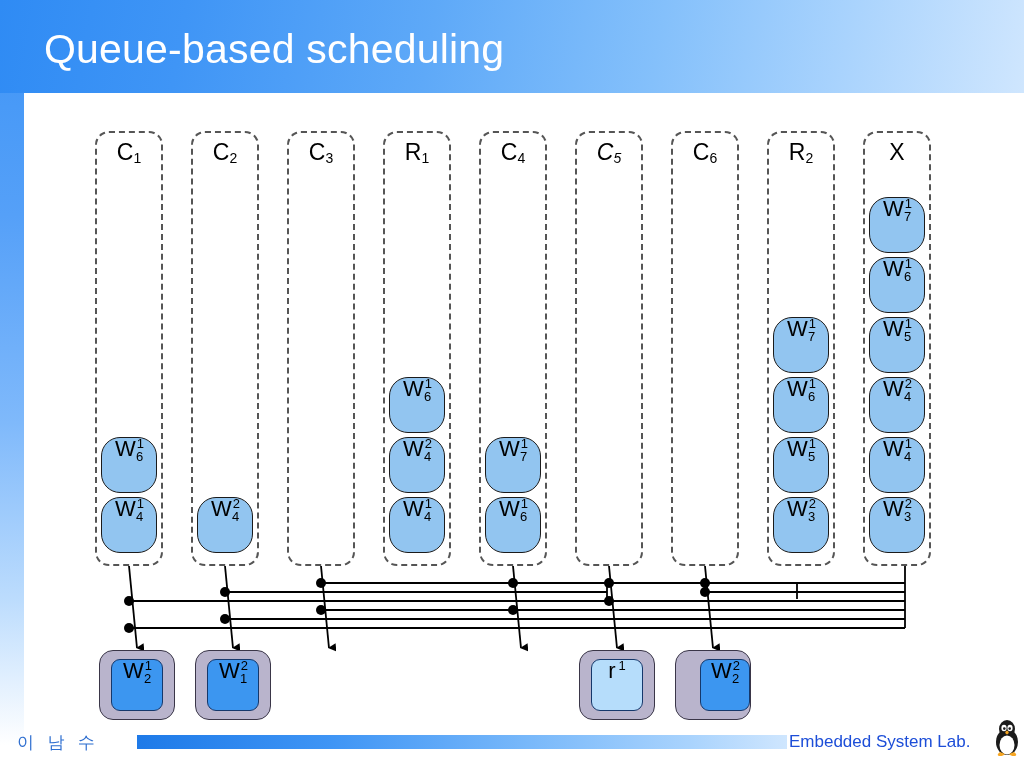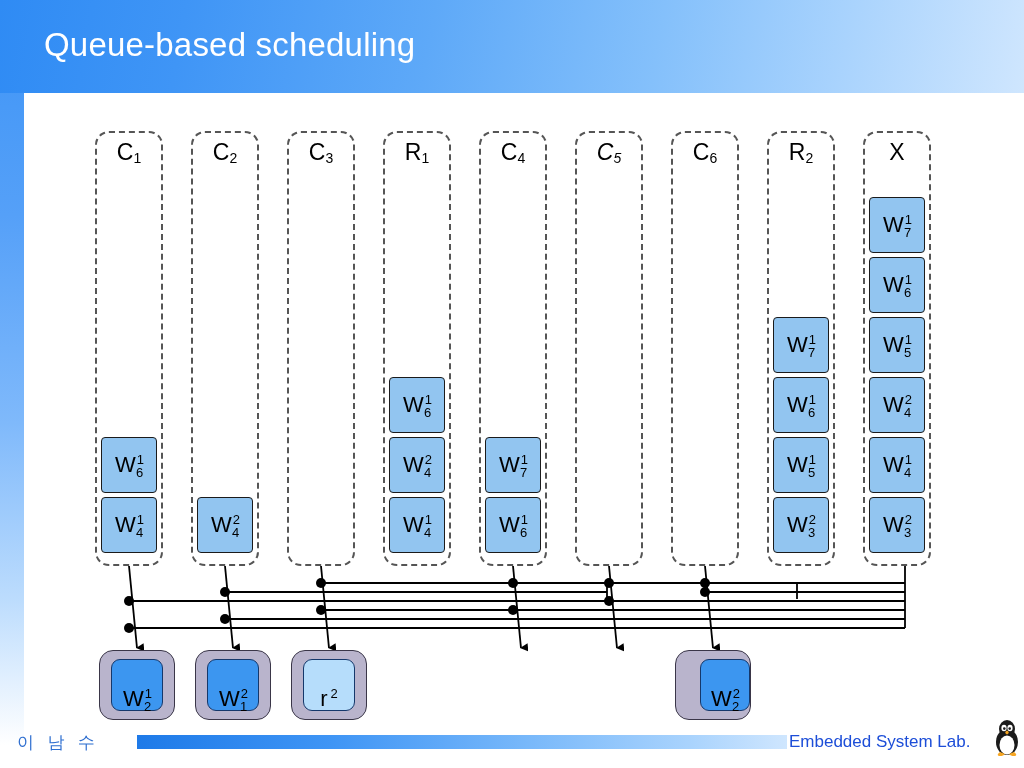--- a/index.html
+++ b/index.html
@@ -18,21 +18,21 @@
   .bg-white{
     position:absolute;left:24px;top:93px;width:1000px;height:675px;background:#ffffff;
   }
   
   .title-band{
     position:absolute;left:0;top:0;width:1024px;height:93px;
     background:linear-gradient(100deg,#2f8bf4 0%,#3f95f6 18%,#5ea9f8 42%,#84c0fb 64%,#a9d3fd 82%,#cfe6fe 100%);
   }
   .title-text{
     position:absolute;left:44px;top:26px;
-    font-size:33px;color:#ffffff;letter-spacing:0.2px;
+    font-size:41px;color:#ffffff;letter-spacing:0.2px;
     font-family:"Liberation Sans","DejaVu Sans",sans-serif;
     white-space:nowrap;
   }
   
   #diagram{position:absolute;left:0;top:0;width:1024px;height:768px;}
   .column{
     position:absolute;
     border:2px dashed #555555;
     border-radius:14px;
     background:transparent;
@@ -45,23 +45,23 @@
     font-family:"Liberation Sans","DejaVu Sans",sans-serif;
     white-space:nowrap;
   }
   .col-label .sub{font-size:14px;vertical-align:-3px;}
   
   .qbox{
     position:absolute;
     width:56px;height:56px;
     background:#92c5f0;
     border:1.6px solid #1b1b1b;
-    border-radius:4px;
-    box-sizing:border-box;
-    display:flex;align-items:center;justify-content:center;
+    border-radius:19px;
+    box-sizing:border-box;
+    display:flex;justify-content:center;
   }
   .wlab{
     font-size:22px;color:#000000;line-height:1;
     font-family:"Liberation Sans","DejaVu Sans",sans-serif;
     white-space:nowrap;display:inline-block;
   }
   .wlab .sup{
     font-size:13px;vertical-align:super;line-height:0;margin-left:1px;
   }
   .wlab .sub{
@@ -76,21 +76,21 @@
     border:1.6px solid #3a3648;
     border-radius:14px;
     box-sizing:border-box;
     display:flex;align-items:center;justify-content:center;
   }
   .rbox-inner{
     width:52px;height:52px;
     border:1.6px solid #15386b;
     border-radius:9px;
     box-sizing:border-box;
-    display:flex;align-items:flex-end;justify-content:center;
+    display:flex;align-items:flex-start;justify-content:center;
   }
   .rbox-inner.dark{background:#3c96f0;}
   .rbox-inner.light{background:#b6ddfb;}
   
   .footer-name{
     position:absolute;left:17px;top:731px;
     font-size:17px;color:#2f6fd0;letter-spacing:4px;
     font-family:"DejaVu Sans",sans-serif;white-space:nowrap;
   }
   .footer-bar{
@@ -237,23 +237,23 @@
       <div class="rbox-outer" style="left: 99px; top: 650px;">
         <div class="rbox-inner dark">
           <span class="wlab">W<span class="sup">1</span><span class="sub">2</span></span>
         </div>
       </div>
       <div class="rbox-outer" style="left: 195px; top: 650px;">
         <div class="rbox-inner dark">
           <span class="wlab">W<span class="sup">2</span><span class="sub">1</span></span>
         </div>
       </div>
-      <div class="rbox-outer" style="left: 291px; top: 650px;">
+      <div class="rbox-outer" style="left: 579px; top: 650px;">
         <div class="rbox-inner light">
-          <span class="wlab sp">r<span class="sup">2</span></span>
+          <span class="wlab sp">r<span class="sup">1</span></span>
         </div>
       </div>
       <div class="rbox-outer" style="left: 675px; top: 650px; padding-left: 24px;">
         <div class="rbox-inner dark">
           <span class="wlab">W<span class="sup">2</span><span class="sub">2</span></span>
         </div>
       </div>
     </div>
 
   <div class="footer-name">이  남  수</div>

